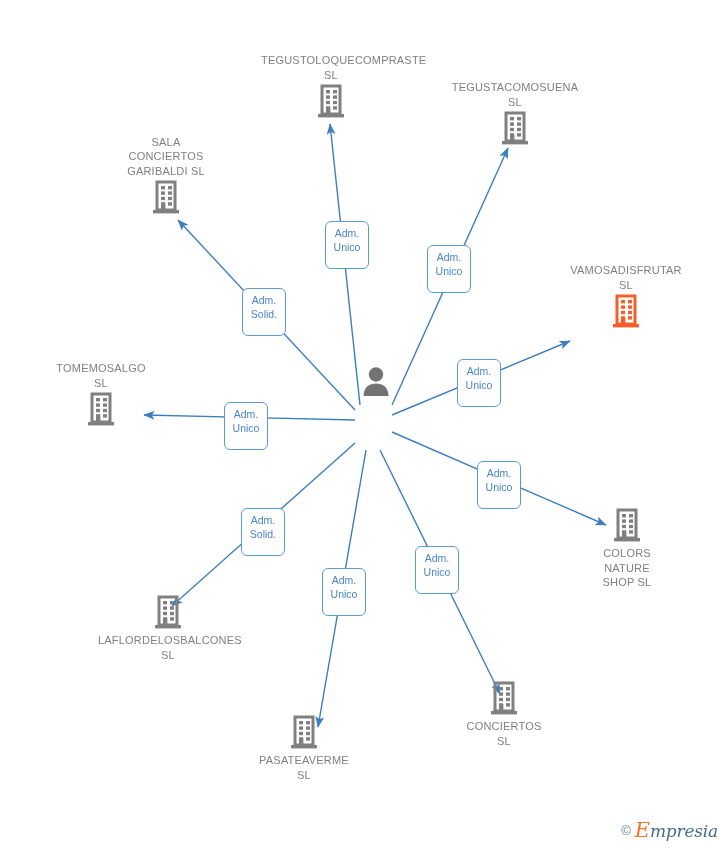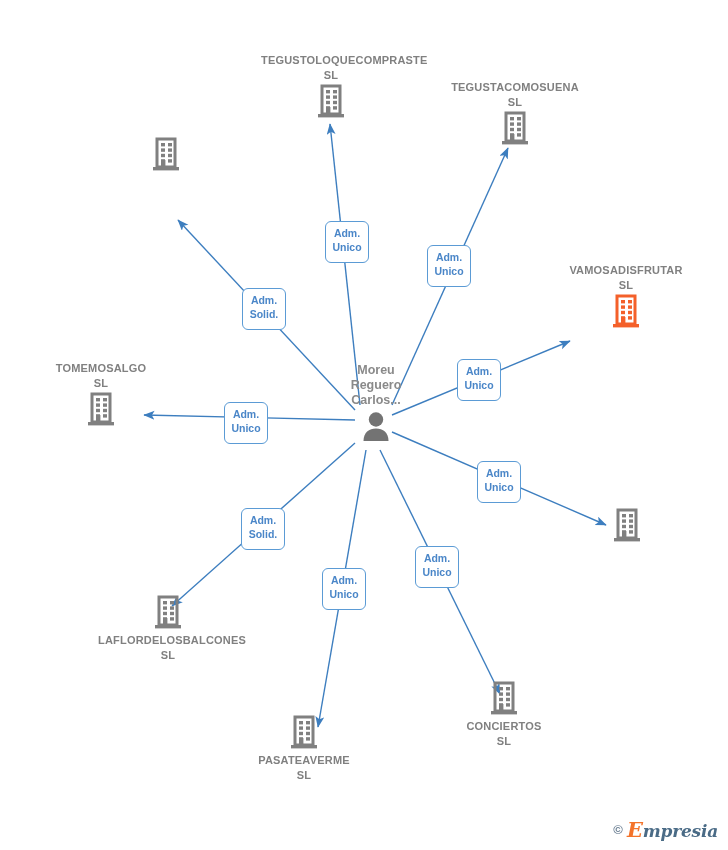--- a/index.html
+++ b/index.html
@@ -11,21 +11,20 @@
   body {
     font-family: "Liberation Sans", sans-serif;
     -webkit-font-smoothing: antialiased;
   }
   #graph-root {
     position: relative;
     width: 728px;
     height: 850px;
     background: #ffffff;
     overflow: hidden;
-    font-weight: bold;
   }
   #edge-layer {
     position: absolute;
     left: 0;
     top: 0;
     width: 728px;
     height: 850px;
     pointer-events: none;
   }
   .node {
@@ -58,21 +57,21 @@
   .edge-label {
     position: absolute;
     box-sizing: border-box;
     border: 1px solid #5b9bd5;
     border-radius: 6px;
     background: #ffffff;
     color: #4a86c8;
     font-size: 10.5px;
     line-height: 14px;
     text-align: center;
-    padding: 4px 3px 8px 3px;
+    padding: 4px 3px 14px 3px;
     width: 44px;
     cursor: pointer;
     white-space: pre-line;
   }
   #watermark {
     position: absolute;
     right: 10px;
     bottom: 8px;
     display: flex;
     align-items: center;
@@ -149,20 +148,23 @@
           <rect x="18" y="11.4" width="4" height="3.4" fill="#808080"></rect>
           <rect x="11" y="16.8" width="4" height="3.4" fill="#808080"></rect>
           <rect x="18" y="16.8" width="4" height="3.4" fill="#808080"></rect>
           <rect x="11" y="22.200000000000003" width="4" height="3.4" fill="#808080"></rect>
           <rect x="18" y="22.200000000000003" width="4" height="3.4" fill="#808080"></rect>
           <rect x="11" y="23" width="4.4" height="7" fill="#808080"></rect>
           <rect x="3" y="30" width="26" height="3.4" fill="#808080"></rect>
         </svg>
       </div>
       <div class="node" style="left: 166px; top: 134.5px;">
+        <div class="node-label">SALA
+CONCIERTOS
+GARIBALDI SL</div>
         <svg width="32" height="36" viewBox="0 0 32 36" class="node-icon">
           <path d="M7 2 H25 V30 H7 Z" fill="none" stroke="#808080" stroke-width="3"></path>
           <rect x="11" y="6" width="4" height="3.4" fill="#808080"></rect>
           <rect x="18" y="6" width="4" height="3.4" fill="#808080"></rect>
           <rect x="11" y="11.4" width="4" height="3.4" fill="#808080"></rect>
           <rect x="18" y="11.4" width="4" height="3.4" fill="#808080"></rect>
           <rect x="11" y="16.8" width="4" height="3.4" fill="#808080"></rect>
           <rect x="18" y="16.8" width="4" height="3.4" fill="#808080"></rect>
           <rect x="11" y="22.200000000000003" width="4" height="3.4" fill="#808080"></rect>
           <rect x="18" y="22.200000000000003" width="4" height="3.4" fill="#808080"></rect>
@@ -211,20 +213,23 @@
           <rect x="18" y="6" width="4" height="3.4" fill="#808080"></rect>
           <rect x="11" y="11.4" width="4" height="3.4" fill="#808080"></rect>
           <rect x="18" y="11.4" width="4" height="3.4" fill="#808080"></rect>
           <rect x="11" y="16.8" width="4" height="3.4" fill="#808080"></rect>
           <rect x="18" y="16.8" width="4" height="3.4" fill="#808080"></rect>
           <rect x="11" y="22.200000000000003" width="4" height="3.4" fill="#808080"></rect>
           <rect x="18" y="22.200000000000003" width="4" height="3.4" fill="#808080"></rect>
           <rect x="11" y="23" width="4.4" height="7" fill="#808080"></rect>
           <rect x="3" y="30" width="26" height="3.4" fill="#808080"></rect>
         </svg>
+        <div class="node-label">COLORS
+NATURE
+SHOP SL</div>
       </div>
       <div class="node below" style="left: 168px; top: 595px;">
         <svg width="32" height="36" viewBox="0 0 32 36" class="node-icon">
           <path d="M7 2 H25 V30 H7 Z" fill="none" stroke="#808080" stroke-width="3"></path>
           <rect x="11" y="6" width="4" height="3.4" fill="#808080"></rect>
           <rect x="18" y="6" width="4" height="3.4" fill="#808080"></rect>
           <rect x="11" y="11.4" width="4" height="3.4" fill="#808080"></rect>
           <rect x="18" y="11.4" width="4" height="3.4" fill="#808080"></rect>
           <rect x="11" y="16.8" width="4" height="3.4" fill="#808080"></rect>
           <rect x="18" y="16.8" width="4" height="3.4" fill="#808080"></rect>
@@ -264,23 +269,20 @@
           <rect x="18" y="16.8" width="4" height="3.4" fill="#808080"></rect>
           <rect x="11" y="22.200000000000003" width="4" height="3.4" fill="#808080"></rect>
           <rect x="18" y="22.200000000000003" width="4" height="3.4" fill="#808080"></rect>
           <rect x="11" y="23" width="4.4" height="7" fill="#808080"></rect>
           <rect x="3" y="30" width="26" height="3.4" fill="#808080"></rect>
         </svg>
         <div class="node-label">PASATEAVERME
 SL</div>
       </div>
       <div class="node" style="left: 376px; top: 363px;">
-        <div class="node-label person">Moreu
-Reguero
-Carlos...</div>
         <svg width="30" height="32" viewBox="0 0 30 32" class="node-icon">
           <circle cx="15" cy="9.5" r="7.2" fill="#737373"></circle>
           <path d="M2.5 31 C2.5 22.5 8 18.5 15 18.5 C22 18.5 27.5 22.5 27.5 31 Z" fill="#737373"></path>
         </svg>
       </div>
     </div>
   <div id="edge-label-layer">
       <div class="edge-label" style="left: 325px; top: 221px;">Adm.
 Unico</div>
       <div class="edge-label" style="left: 427px; top: 245px;">Adm.

